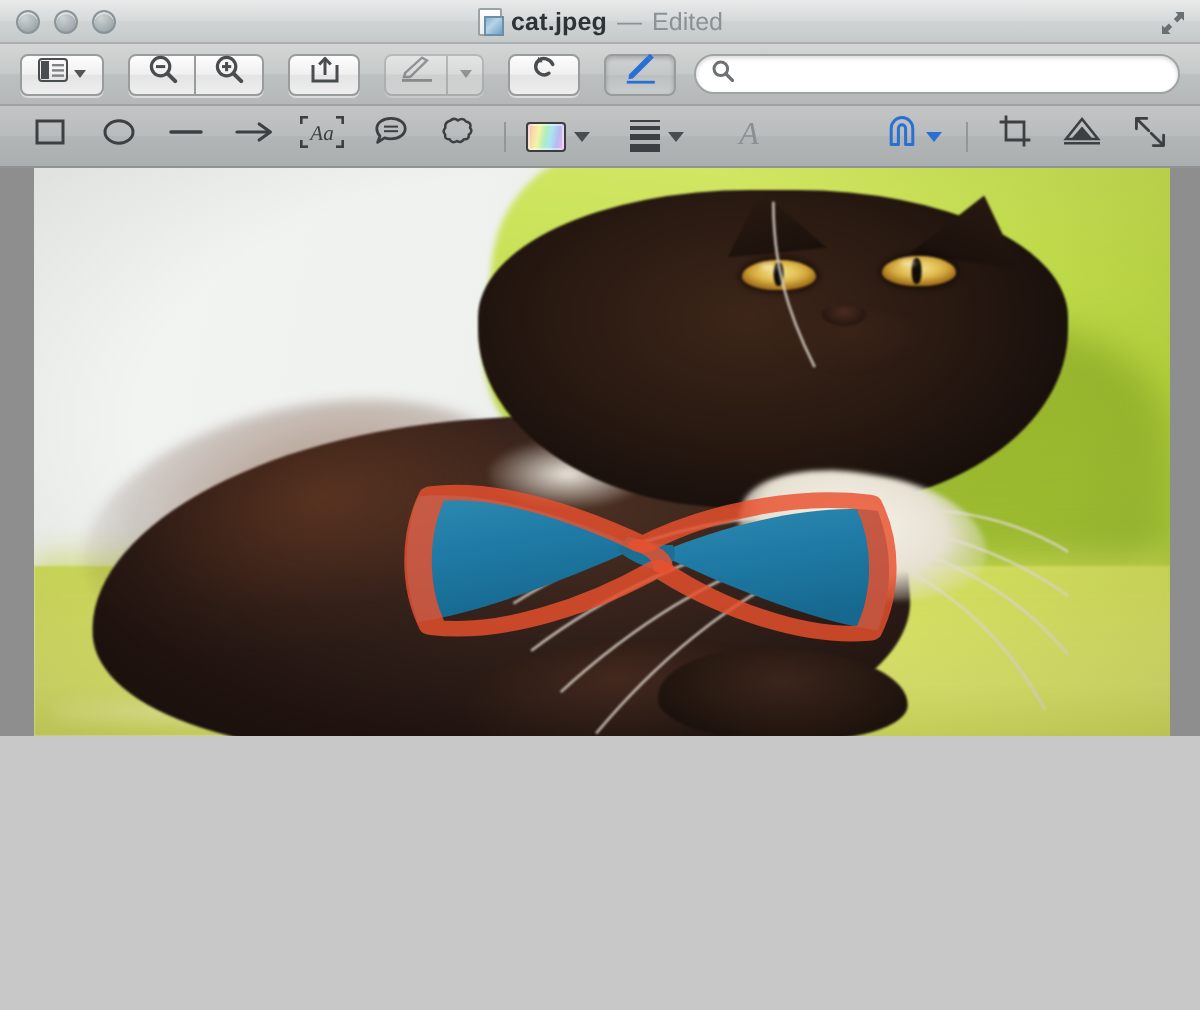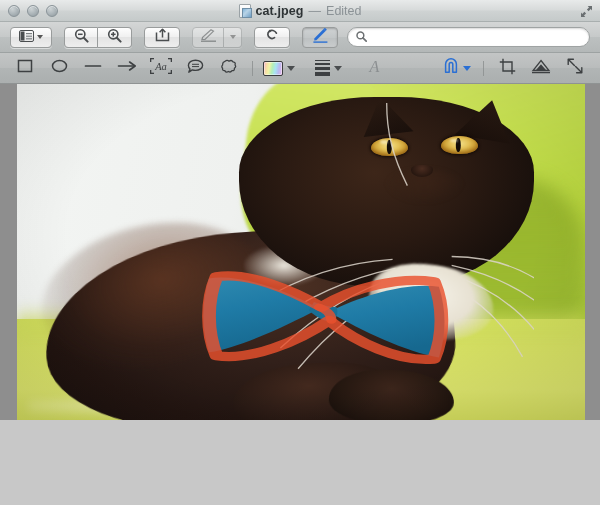--- a/index.html
+++ b/index.html
@@ -4,21 +4,21 @@
 <title>Preview</title>
 <style>
   * { margin:0; padding:0; box-sizing:border-box; }
   html,body { width:600px; height:505px; overflow:hidden; }
   body {
     font-family:"Liberation Sans", sans-serif;
     background:#c8c8c8;
     -webkit-font-smoothing:antialiased;
   }
 
-  .window { width:600px; height:420px; position:relative; overflow:hidden; display:flex; flex-direction:column; }
+  .window { width:600px; height:368px; position:relative; overflow:hidden; display:flex; flex-direction:column; }
 
   
   .titlebar {
     height:22px; flex:0 0 22px; position:relative;
     background:linear-gradient(to bottom,#e8eaea 0%,#d7dada 48%,#cfd3d3 52%,#c5caca 100%);
     border-bottom:1px solid #a9afaf;
     display:flex; align-items:center;
   }
   .traffic { display:flex; gap:7px; margin-left:8px; }
   .tl {

